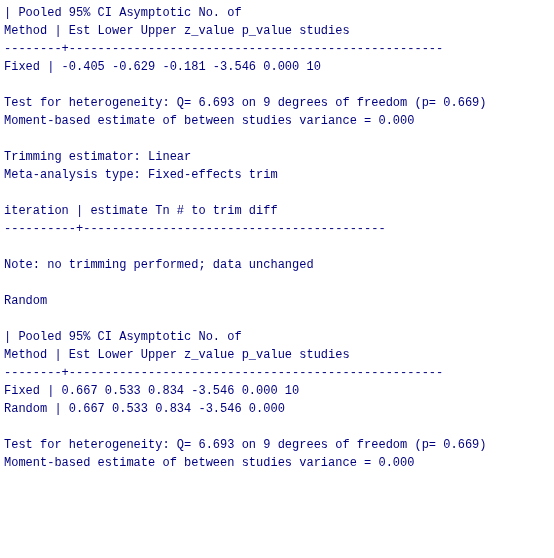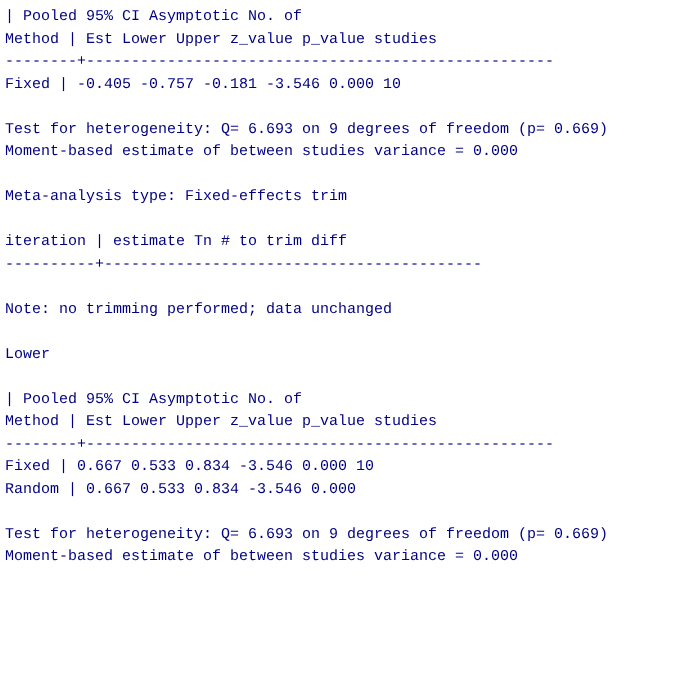--- a/index.html
+++ b/index.html
@@ -13,33 +13,34 @@
       line-height: 1.5;
     }
   </style>
 </head>
 <body>
 
 <div>
   <div>        | Pooled      95% CI         Asymptotic      No. of</div>
   <div>Method  |    Est   Lower   Upper  z_value  p_value   studies</div>
   <div>--------+----------------------------------------------------</div>
-  <div>Fixed   |  -0.405  -0.757  -0.181   -3.546    0.000     10</div>
+  <div>Fixed   |  -0.405  -0.629  -0.181   -3.546    0.000     10</div>
   <div>&nbsp;</div>
   <div>Test for heterogeneity: Q=  6.693 on 9 degrees of freedom (p= 0.669)</div>
   <div>Moment-based estimate of between studies variance =  0.000</div>
   <div>&nbsp;</div>
+  <div>Trimming estimator: Linear</div>
   <div>Meta-analysis type: Fixed-effects trim</div>
   <div>&nbsp;</div>
   <div>iteration |  estimate    Tn    # to trim    diff</div>
   <div>----------+------------------------------------------</div>
   <div>&nbsp;</div>
   <div>Note: no trimming performed; data unchanged</div>
   <div>&nbsp;</div>
-  <div>Lower</div>
+  <div>Random</div>
   <div>&nbsp;</div>
   <div>        | Pooled      95% CI         Asymptotic      No. of</div>
   <div>Method  |    Est   Lower   Upper  z_value  p_value   studies</div>
   <div>--------+----------------------------------------------------</div>
   <div>Fixed   |   0.667   0.533   0.834   -3.546    0.000     10</div>
   <div>Random  |   0.667   0.533   0.834   -3.546    0.000</div>
   <div>&nbsp;</div>
   <div>Test for heterogeneity: Q=  6.693 on 9 degrees of freedom (p= 0.669)</div>
   <div>Moment-based estimate of between studies variance =  0.000</div>
 </div>

